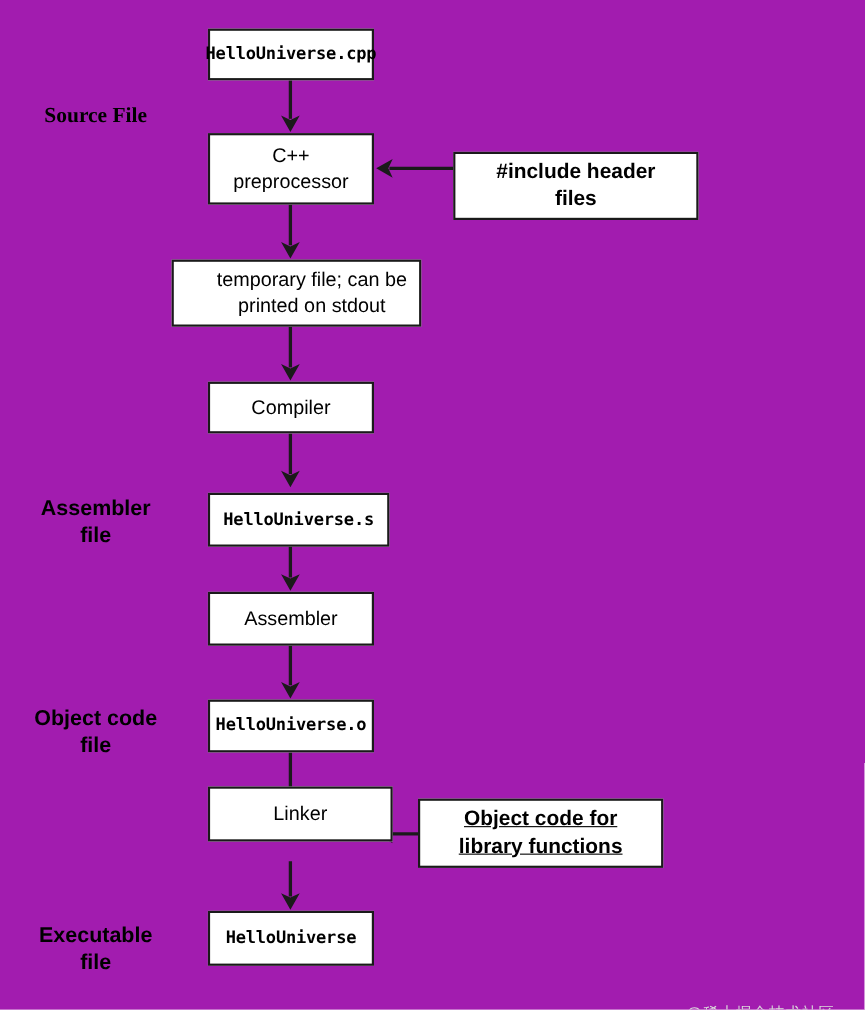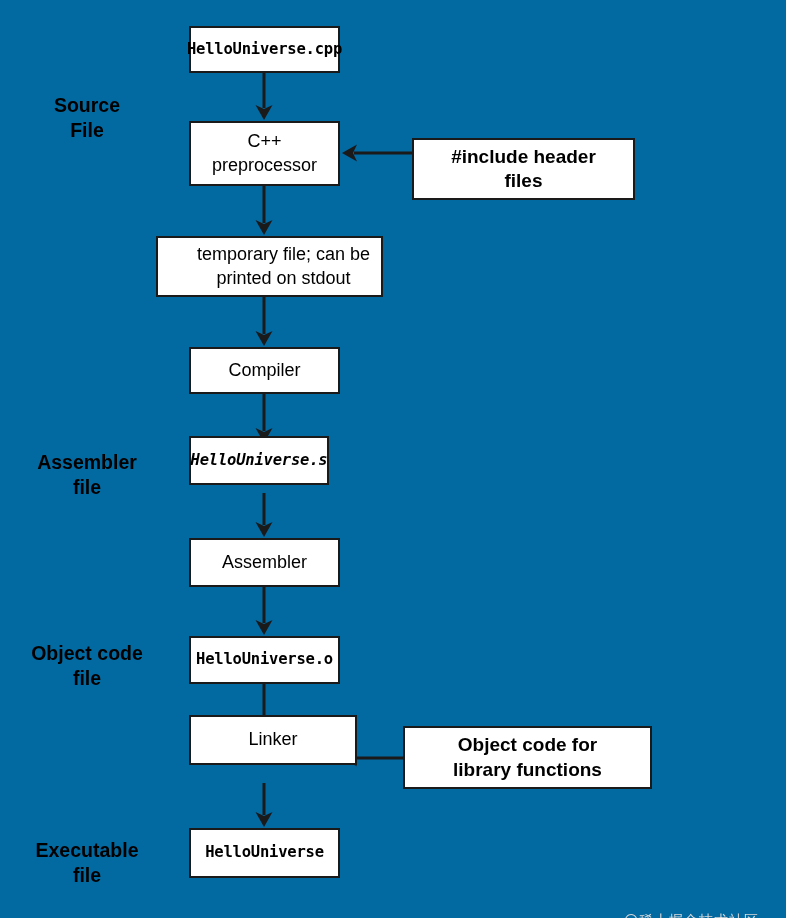--- a/index.html
+++ b/index.html
@@ -8,21 +8,21 @@
     background: #ffffff;
   }
   body {
     font-family: "Liberation Sans", sans-serif;
     color: #000000;
   }
   #canvas {
     position: relative;
     width: 786px;
     height: 918px;
-    background: #0369a1;
+    background: #a21caf;
     overflow: hidden;
   }
   .node {
     position: absolute;
     box-sizing: border-box;
     border: 2.5px solid #1a1a1a;
     background: #ffffff;
     display: flex;
     align-items: center;
     justify-content: center;
@@ -119,42 +119,42 @@
         <span class="node-text">#include header
 files</span>
       </div>
       <div class="node sans" style="left: 156px; top: 236px; width: 227px; height: 61px; padding-left: 28px;">
         <span class="node-text">temporary file; can be
 printed on stdout</span>
       </div>
       <div class="node sans" style="left: 189px; top: 347px; width: 151px; height: 47px;">
         <span class="node-text">Compiler</span>
       </div>
-      <div class="node mono" style="left: 189px; top: 436px; width: 140px; height: 49px; font-style: italic;">
+      <div class="node mono" style="left: 189px; top: 448px; width: 165px; height: 49px;">
         <span class="node-text">HelloUniverse.s</span>
       </div>
       <div class="node sans" style="left: 189px; top: 538px; width: 151px; height: 49px;">
         <span class="node-text">Assembler</span>
       </div>
       <div class="node mono" style="left: 189px; top: 636px; width: 151px; height: 48px;">
         <span class="node-text">HelloUniverse.o</span>
       </div>
       <div class="node sans" style="left: 189px; top: 715px; width: 168px; height: 50px;">
         <span class="node-text">Linker</span>
       </div>
-      <div class="node bold" style="left: 403px; top: 726px; width: 249px; height: 63px;">
+      <div class="node bold" style="left: 380px; top: 726px; width: 223px; height: 63px; text-decoration: underline;">
         <span class="node-text">Object code for
 library functions</span>
       </div>
       <div class="node mono" style="left: 189px; top: 828px; width: 151px; height: 50px;">
         <span class="node-text">HelloUniverse</span>
       </div>
     </div>
   <div id="labels-layer">
-      <div class="stage-label" style="left: 36px; top: 93px; width: 102px;">Source File</div>
+      <div class="stage-label" style="left: 36px; top: 93px; width: 102px; font-family: Liberation Serif, serif;">Source File</div>
       <div class="stage-label" style="left: 28px; top: 450px; width: 118px;">Assembler
 file</div>
       <div class="stage-label" style="left: 24px; top: 641px; width: 126px;">Object code
 file</div>
       <div class="stage-label" style="left: 28px; top: 838px; width: 118px;">Executable
 file</div>
     </div>
 
   <div class="watermark" style="left: 624px; top: 876px;">@稀土掘金技术社区</div>
 

